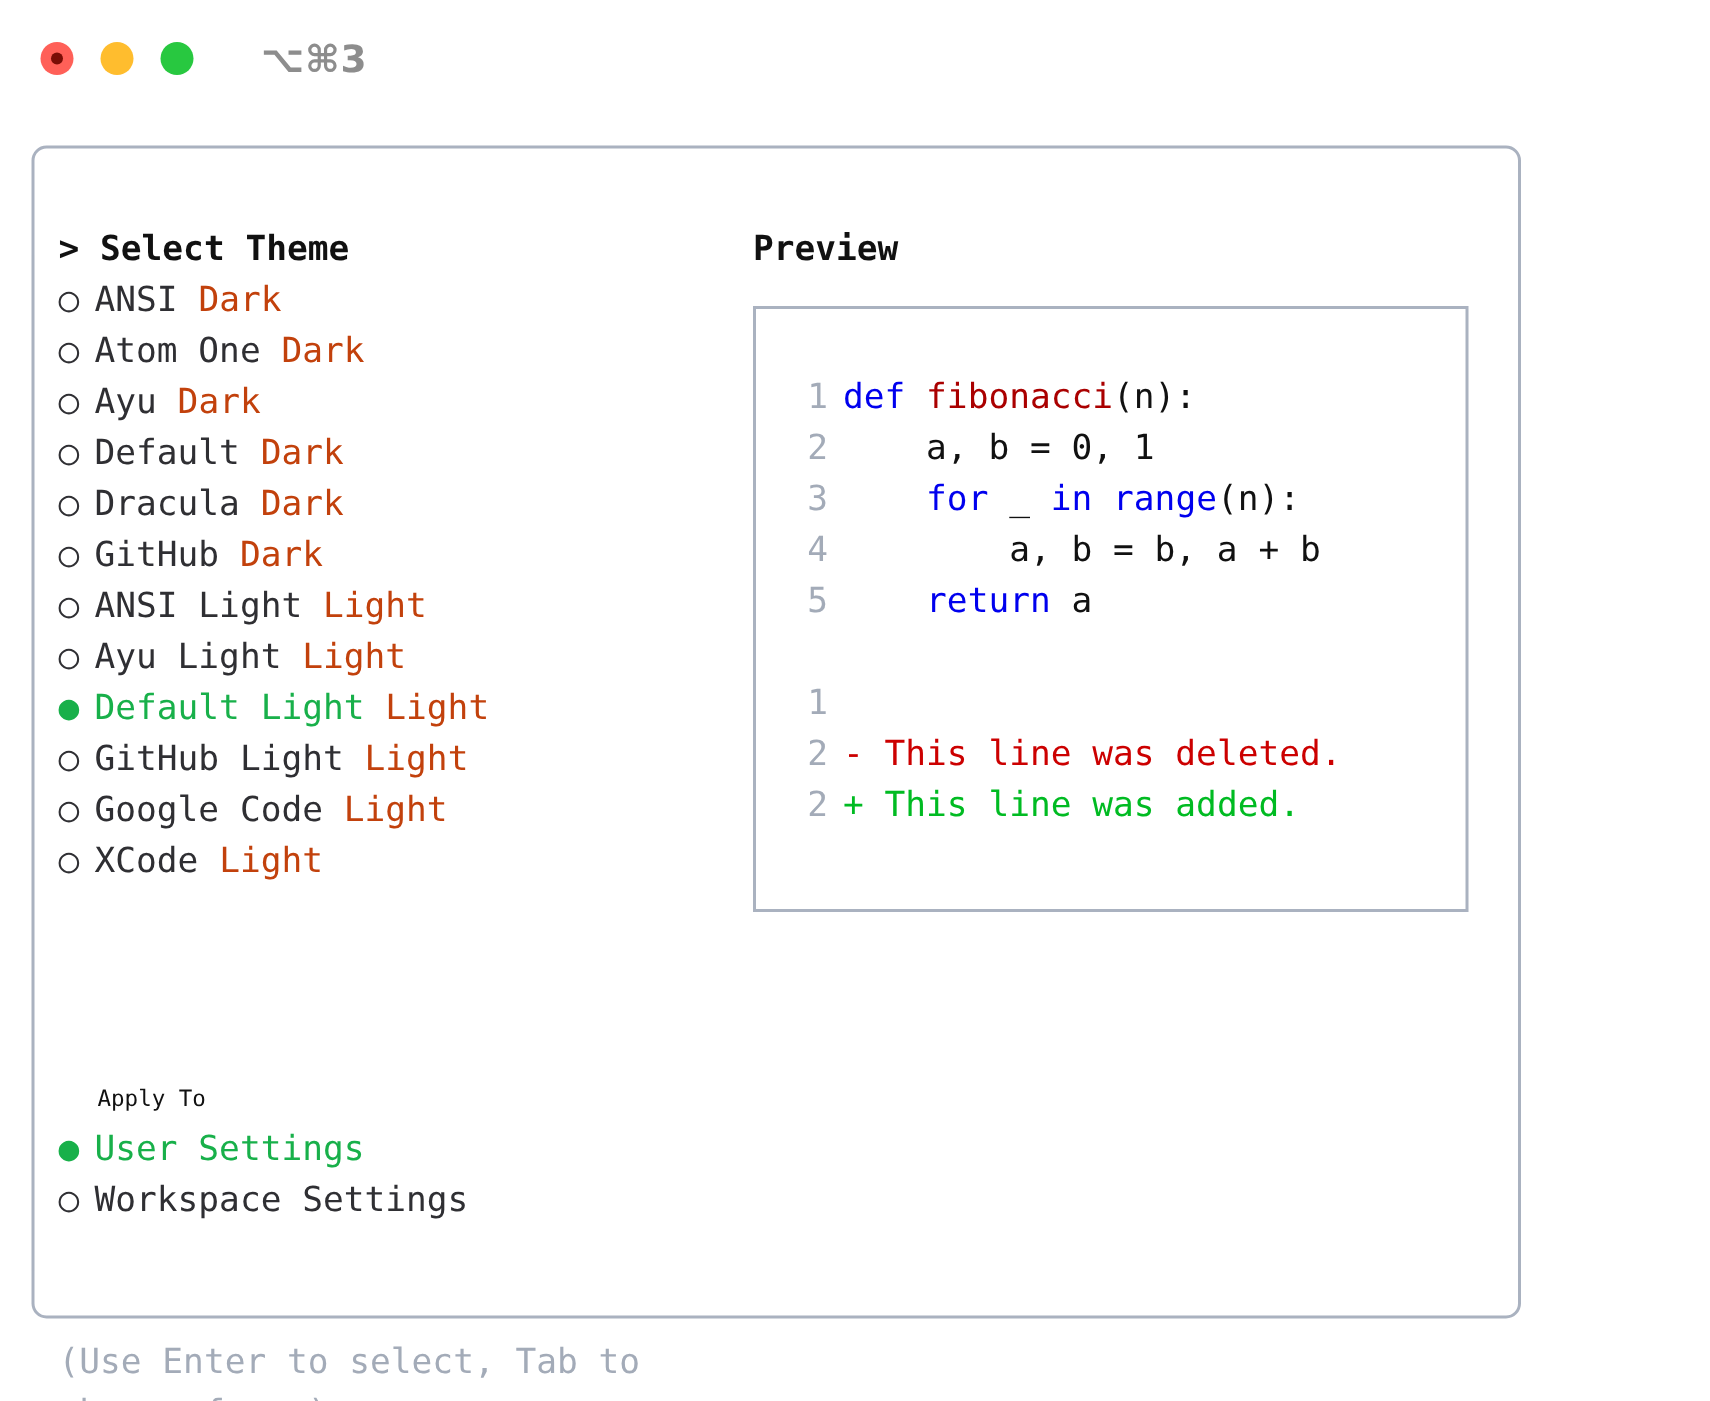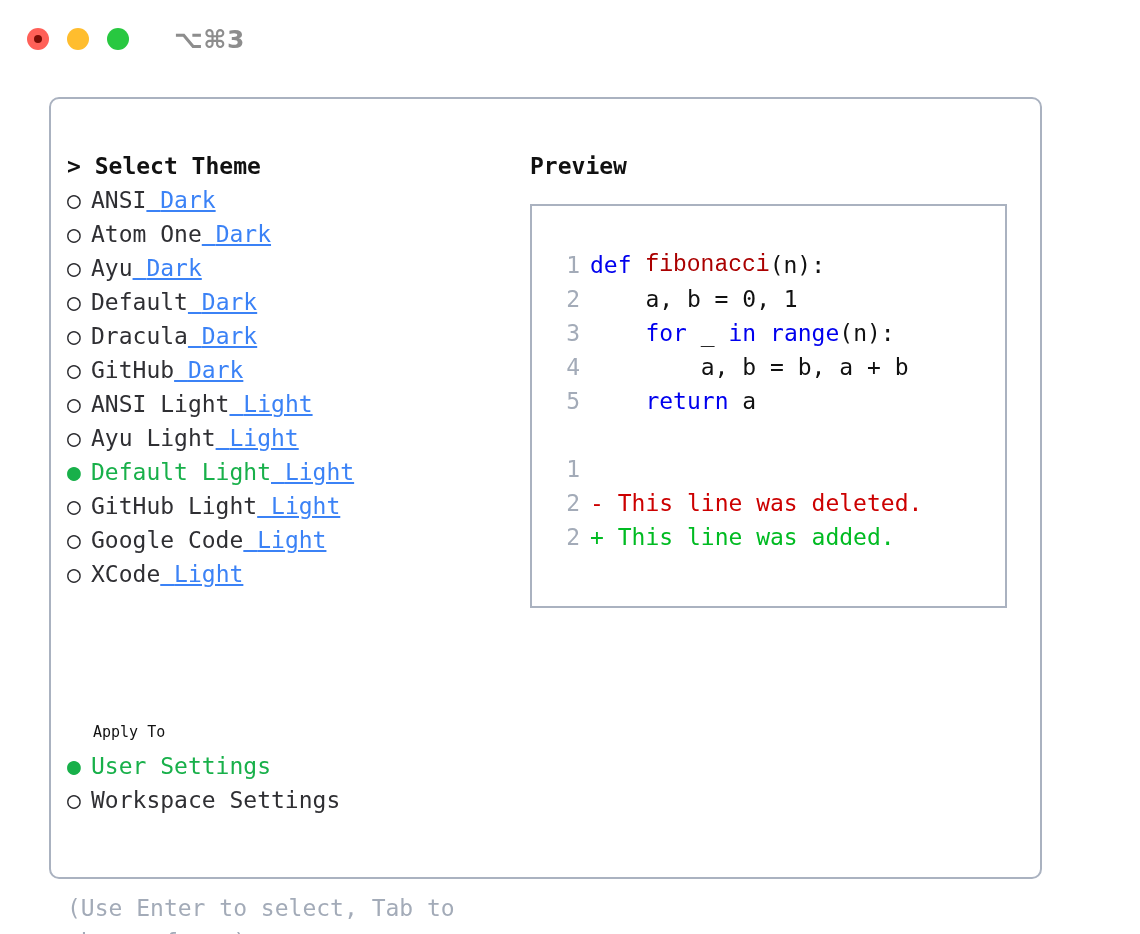--- a/index.html
+++ b/index.html
@@ -71,21 +71,20 @@
   #panel {
     position: absolute;
     left: 21px;
     top: 97px;
     width: 993px;
     height: 782px;
     border: 2px solid #aab2c0;
     border-radius: 10px;
     box-sizing: border-box;
     background: #ffffff;
-    margin-left: 28px;
   }
 
   #panel-inner {
     position: absolute;
     left: 0; top: 0;
     width: 100%;
     height: 100%;
   }
 
   
@@ -112,21 +111,21 @@
   }
   .radio {
     display: inline-block;
     width: 24px;
     color: #2f2f33;
     flex: 0 0 auto;
   }
   .radio.sel { color: #18b04a; }
   .opt-name { color: #2f2f33; text-align: center; }
   .opt-row.selected .opt-name { color: #18b04a; }
-  .opt-tag  { color: #3b82f6; text-decoration: underline; }
+  .opt-tag  { color: #c2410c; }
 
   #apply-block {
     position: absolute;
     left: 16px;
     top: 616px;
     width: 460px;
   }
   .apply-title {
     font-size: 15px;
     color: #111111;
@@ -183,21 +182,21 @@
   }
   .ln {
     width: 28px;
     text-align: right;
     color: #a3abb8;
     flex: 0 0 auto;
     margin-right: 10px;
   }
   .code-gap { height: 34px; }
   .tok-kw    { color: #0000ee; }
-  .tok-fn    { color: #aa0000; font-family: Liberation Mono, monospace; }
+  .tok-fn    { color: #aa0000; }
   .tok-plain { color: #111111; }
   .tok-ctx   { color: #808080; }
   .tok-del   { color: #cc0000; }
   .tok-add   { color: #00bb22; }
 </style>
 </head>
 <body>
 
 <div id="window">
 

